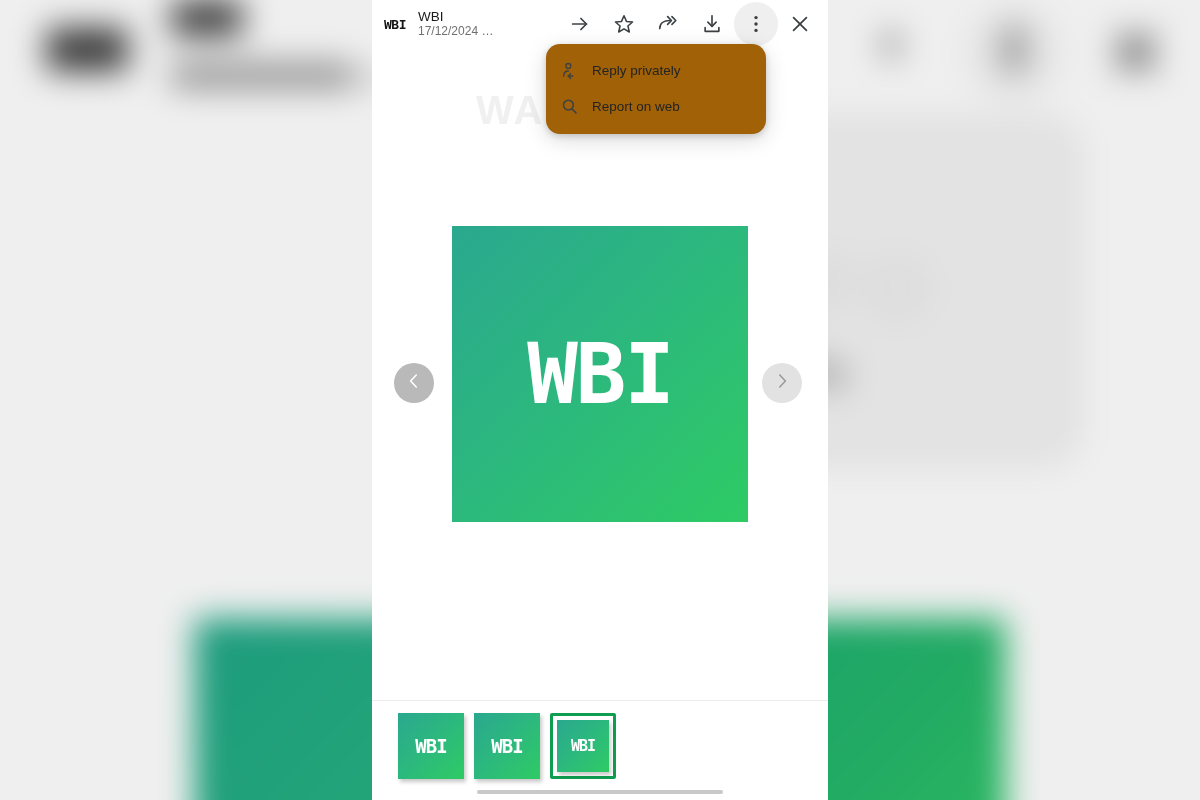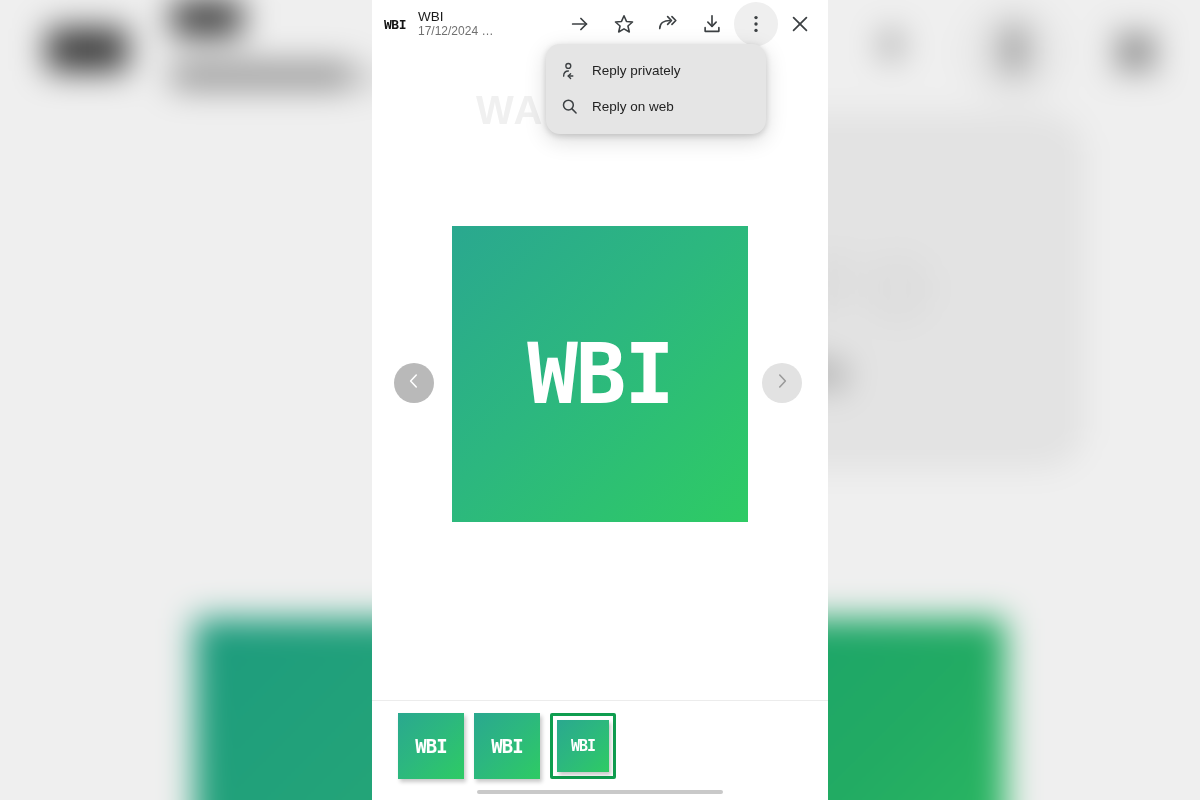--- a/index.html
+++ b/index.html
@@ -145,21 +145,21 @@
     color:#f0f0f0;
     white-space:nowrap;
     pointer-events:none;
   }
 
   
   .menu{
     position:absolute;
     left:174px; top:44px;
     width:220px;
-    background:#e5e5e5;
+    background:#a16207;
     border-radius:14px;
     box-shadow:0 2px 6px rgba(0,0,0,.16), 0 6px 22px rgba(0,0,0,.15);
     padding:8px 0 10px 0;
   }
   .menu-item{
     display:flex; align-items:center;
     height:36px;
     padding:0 14px 0 12px;
     gap:12px;
   }
@@ -348,21 +348,21 @@
         <span class="mi-label">Reply privately</span>
       </div>
 
       <div class="menu-item">
         <span class="mi-icon">
           <svg width="19" height="19" viewBox="0 0 24 24" fill="none" stroke="#3c4043" stroke-width="1.9" stroke-linecap="round">
             <circle cx="10.6" cy="10.2" r="6.2"></circle>
               <line x1="15.2" y1="15" x2="20.3" y2="20.3"></line>
           </svg>
         </span>
-        <span class="mi-label">Reply on web</span>
+        <span class="mi-label">Report on web</span>
       </div>
 
     </div>
 
     <div class="imgstage">
       <div class="bigimg">
         <span class="bigmark">WBI</span>
       </div>
     </div>
 

